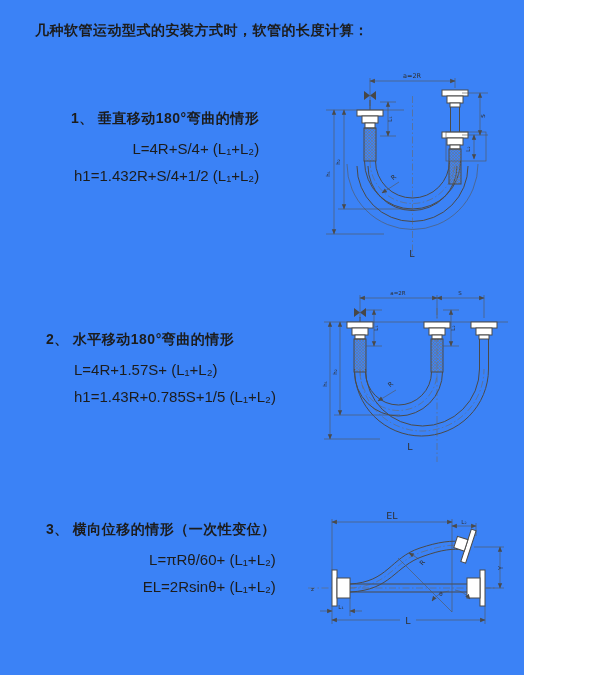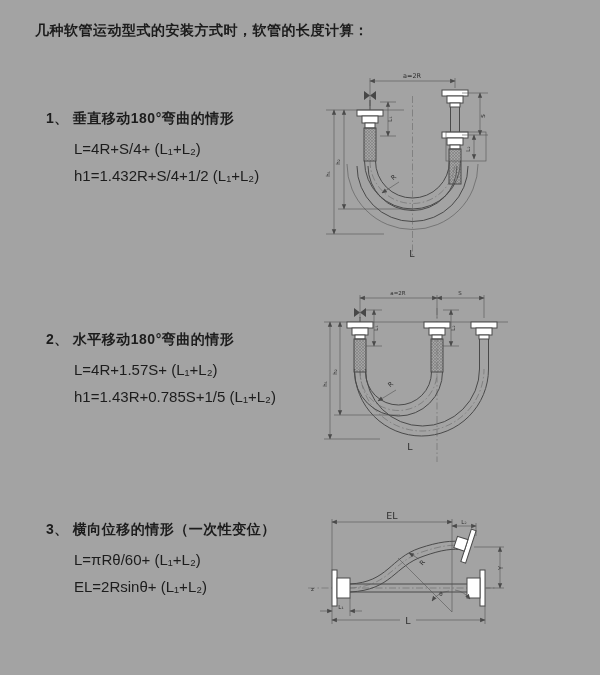--- a/index.html
+++ b/index.html
@@ -1,20 +1,20 @@
 <!DOCTYPE html>
 <html><head>
 <meta charset="utf-8">
 <style>
   html,body{margin:0;padding:0;background:#fff;}
-  .page{position:relative;width:600px;height:675px;background:#a3a3a3;overflow:hidden;
+  .page{position:relative;width:524px;height:675px;background:#3b82f6;overflow:hidden;
         font-family:"Liberation Sans","DejaVu Sans",sans-serif;color:#1c1c1c;}
   .title{position:absolute;left:35px;top:22px;font-size:14px;font-weight:bold;letter-spacing:.5px;}
   .section{position:absolute;left:46px;}
-  .sec1{top:110px;} .sec2{top:307px;margin-top:24px;} .sec3{top:521px;}
+  .sec1{top:110px;text-align:right;} .sec2{top:307px;margin-top:24px;} .sec3{top:521px;text-align:right;}
   .heading{font-size:14px;font-weight:bold;letter-spacing:.5px;white-space:nowrap;}
   .heading .num{margin-right:4px;}
   .formulas{margin:8px 0 0 28px;font-size:15px;}
   .formulas .frm{height:26.5px;line-height:26.5px;white-space:nowrap;}
   svg.diagram{position:absolute;overflow:visible;}
   .ol{fill:none;stroke:#4a4a4a;stroke-width:1;}
   .th{fill:none;stroke:#555555;stroke-width:.6;}
   .dsh{fill:none;stroke:#6a6a6a;stroke-width:.6;stroke-dasharray:7 2.5 1.5 2.5;}
   .fit{fill:#ffffff;stroke:#4a4a4a;stroke-width:1;}
   .braid{fill:url(#braidp);stroke:#4a4a4a;stroke-width:1;}

